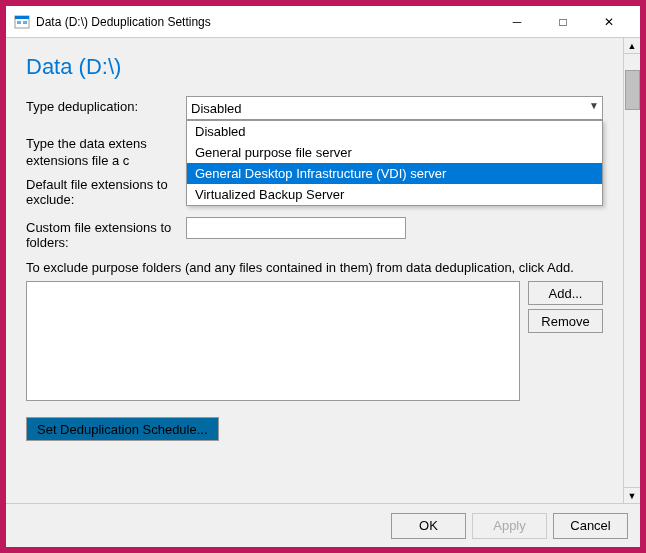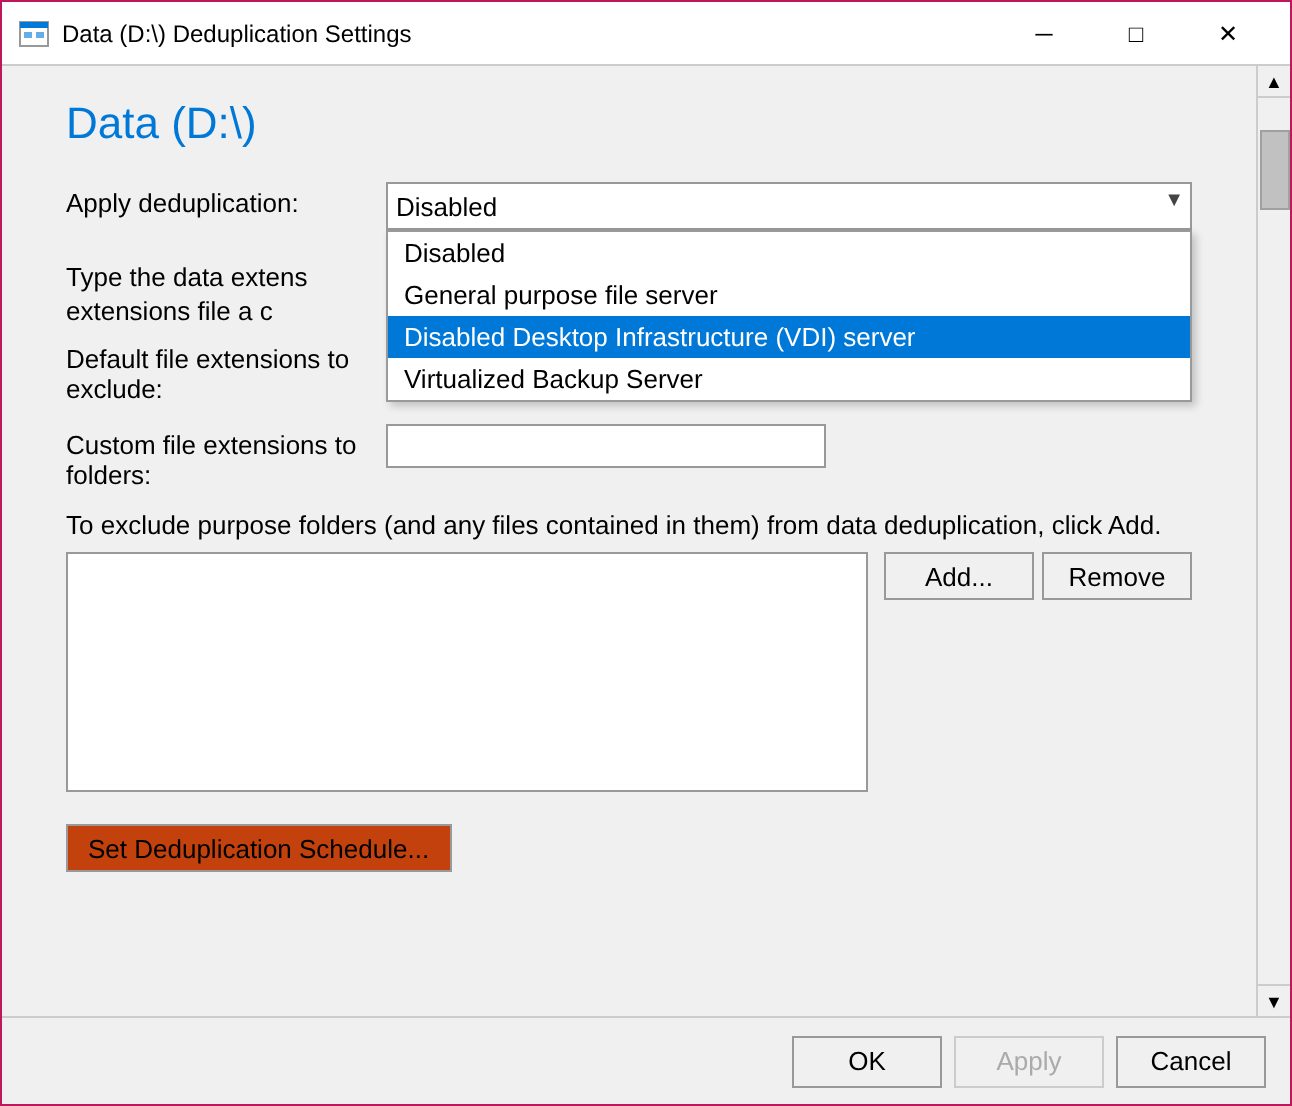--- a/index.html
+++ b/index.html
@@ -9,21 +9,21 @@
       background: #f0f0f0;
       display: flex;
       align-items: center;
       justify-content: center;
       min-height: 100vh;
     }
     .window {
       width: 646px;
       height: 553px;
       background: #f0f0f0;
-      border: 1px solid #be185d;
+      border: 6px solid #be185d;
       box-shadow: 2px 2px 8px rgba(0,0,0,0.3);
       display: flex;
       flex-direction: column;
     }
     .title-bar {
       background: #fff;
       height: 32px;
       display: flex;
       align-items: center;
       padding: 0 8px;
@@ -59,21 +59,21 @@
       justify-content: center;
       color: #000;
     }
     .content-area {
       flex: 1;
       display: flex;
       overflow: hidden;
     }
     .main-content {
       flex: 1;
-      padding: 16px 32px;
+      padding: 16px 20px;
       overflow-y: auto;
     }
     .scrollbar-area {
       width: 17px;
       background: #f0f0f0;
       border-left: 1px solid #ccc;
       display: flex;
       flex-direction: column;
     }
     .scrollbar-thumb {
@@ -165,40 +165,40 @@
       gap: 8px;
     }
     .folder-list {
       flex: 1;
       height: 120px;
       border: 1px solid #999;
       background: #fff;
     }
     .folder-buttons {
       display: flex;
-      flex-direction: row;
+      flex-direction: column;
       gap: 4px;
     }
     .btn {
       min-width: 75px;
       height: 24px;
       border: 1px solid #999;
       background: #f0f0f0;
       cursor: pointer;
       font-size: 13px;
       padding: 0 8px;
       display: flex;
       align-items: center;
       justify-content: center;
     }
     .schedule-btn {
       margin-top: 8px;
       height: 24px;
       border: 1px solid #999;
-      background: #c2410c;
+      background: #0369a1;
       cursor: pointer;
       font-size: 13px;
       padding: 0 10px;
     }
     .bottom-bar {
       height: 44px;
       border-top: 1px solid #ccc;
       background: #f0f0f0;
       display: flex;
       align-items: center;
@@ -248,32 +248,32 @@
       <button class="title-bar-btn close">✕</button>
     </div>
   </div>
 
   <div class="content-area">
     <div class="main-content">
 
       <div class="page-title">Data (D:\)</div>
 
       <div class="form-row">
-        <div class="form-label">Apply deduplication:</div>
+        <div class="form-label">Type deduplication:</div>
         <div class="form-control-area">
           <div class="dropdown-wrapper">
             <div class="dropdown-select" style="display:flex; align-items:center; border:1px solid #999; background:#fff; height:24px; padding:0 20px 0 4px; font-size:13px; cursor:pointer;">
               <span>Disabled</span>
             </div>
             <span class="dropdown-arrow">▼</span>
 
             <div class="dropdown-open">
               <div class="dropdown-item">Disabled</div>
               <div class="dropdown-item">General purpose file server</div>
-              <div class="dropdown-item selected">Disabled Desktop Infrastructure (VDI) server</div>
+              <div class="dropdown-item selected">General Desktop Infrastructure (VDI) server</div>
               <div class="dropdown-item">Virtualized Backup Server</div>
             </div>
           </div>
         </div>
       </div>
 
       <div style="margin-bottom:6px; margin-top: 4px;">
         <div style="display:flex;">
           <div style="width:160px; flex-shrink:0;"></div>
           <div></div>

